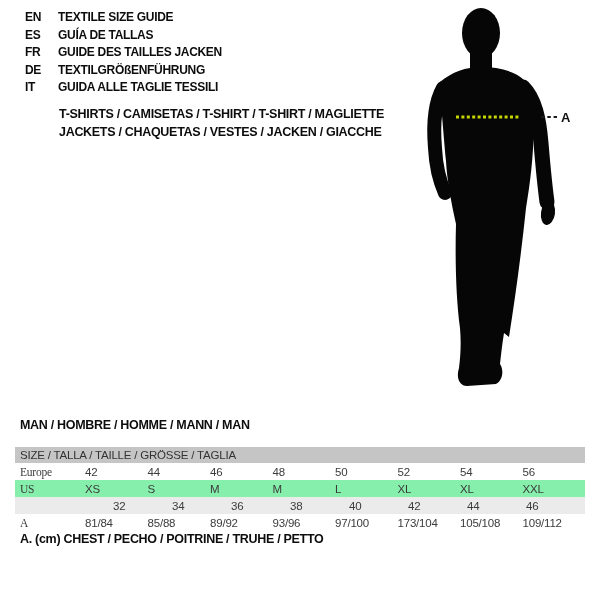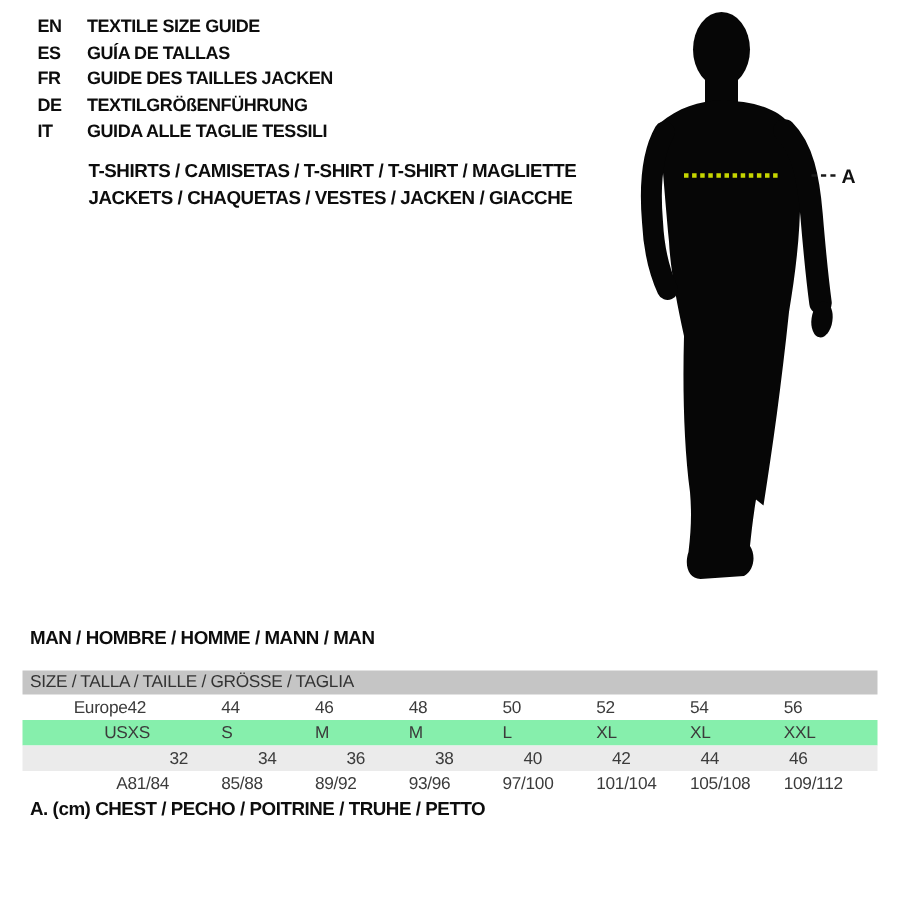--- a/index.html
+++ b/index.html
@@ -21,21 +21,21 @@
   .man-heading { position:absolute; left:20px; top:418px; font-size:12.5px;
                  font-weight:bold; letter-spacing:-0.3px; white-space:nowrap; }
   
   .sizetable { position:absolute; left:15px; top:447px; width:570px;
                font-size:11.5px; color:#3b3b3b; letter-spacing:-0.2px; }
   .st-header { height:16px; display:flex; align-items:center; padding-left:5px;
                color:#333333; white-space:nowrap; }
   .st-row { display:grid; grid-template-columns:70px repeat(8, 1fr);
             height:17px; align-items:center; }
   .st-cell { text-align:left; white-space:nowrap; }
-  .st-cell.label { text-align:right; padding-left:5px; }
+  .st-cell.label { text-align:left; padding-left:5px;font-family:Liberation Serif, serif; }
   
   .footnote { position:absolute; left:20px; top:532px; font-size:12.5px;
               font-weight:bold; letter-spacing:-0.3px; white-space:nowrap; }
 </style>
 </head>
 <body>
 
 <div class="lang-list">
   <div class="lang-row">
     <span>EN</span>
@@ -141,19 +141,19 @@
     <div class="st-cell">44</div>
     <div class="st-cell">46</div>
   </div>
   <div class="st-row">
     <div class="st-cell label">A</div>
     <div class="st-cell">81/84</div>
     <div class="st-cell">85/88</div>
     <div class="st-cell">89/92</div>
     <div class="st-cell">93/96</div>
     <div class="st-cell">97/100</div>
-    <div class="st-cell">101/104</div>
+    <div class="st-cell">173/104</div>
     <div class="st-cell">105/108</div>
     <div class="st-cell">109/112</div>
   </div>
 </div>
 
 <div class="footnote">A. (cm) CHEST / PECHO / POITRINE / TRUHE / PETTO</div>
 
 </body></html>

